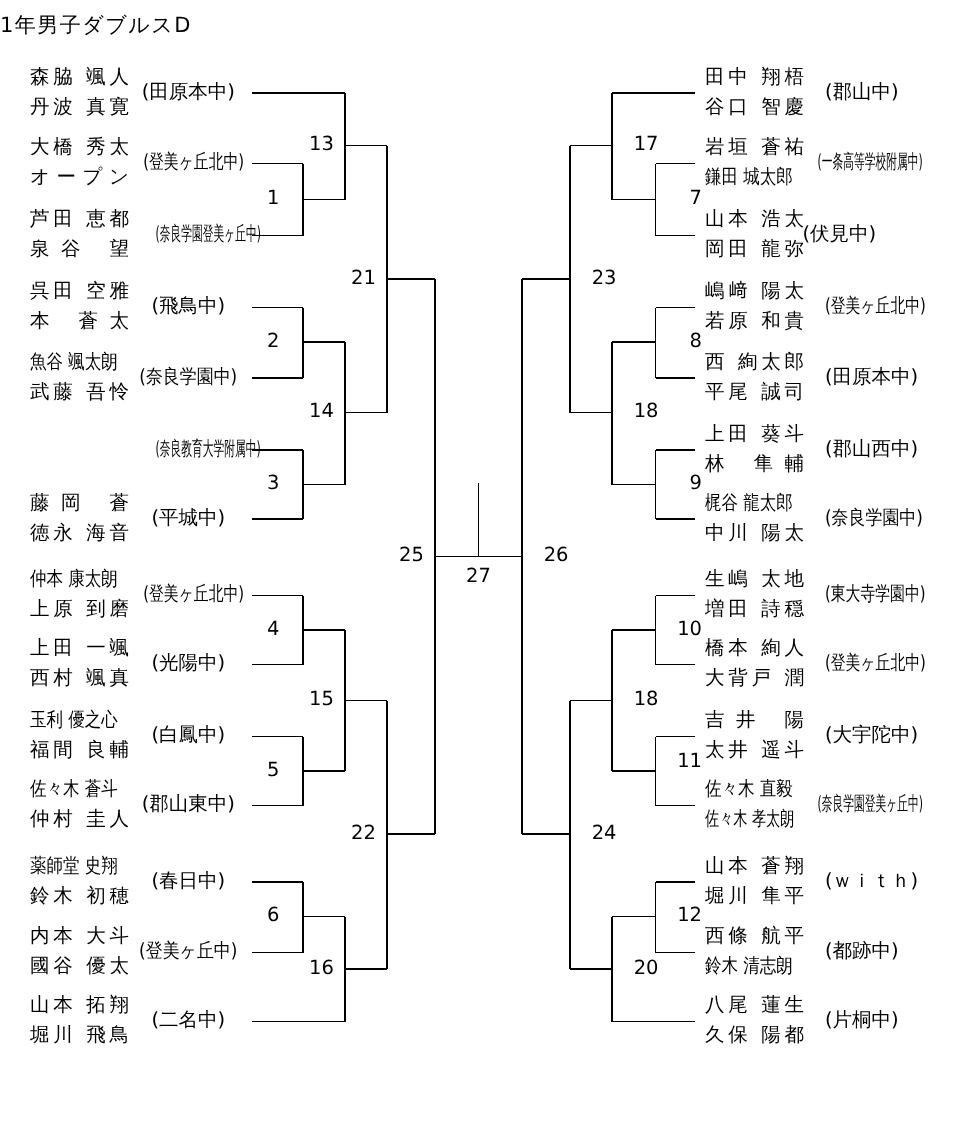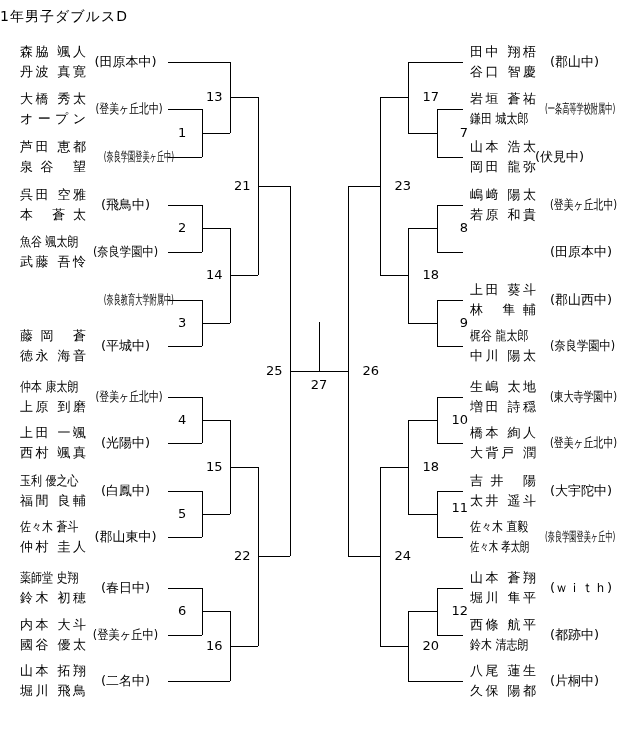--- a/index.html
+++ b/index.html
@@ -140,20 +140,24 @@
   <div class="names" style="left:470px;top:137px">
       <div class="nm">山本 浩太</div>
       <div class="nm">岡田 龍弥</div>
     </div>
   <div class="school r" style="left:535px;top:149px">(伏見中)</div>
   <div class="names" style="left:470px;top:185px">
       <div class="nm">嶋﨑 陽太</div>
       <div class="nm">若原 和貴</div>
     </div>
   <div class="school r" style="left: 550px; top: 197px; transform: scaleX(0.76);">(登美ヶ丘北中)</div>
+  <div class="names" style="left:470px;top:232px">
+      <div class="nm">西 絢太郎</div>
+      <div class="nm">平尾 誠司</div>
+    </div>
   <div class="school r" style="left:550px;top:244px">(田原本中)</div>
   <div class="names" style="left:470px;top:280px">
       <div class="nm">上田 葵斗</div>
       <div class="nm">林 隼輔</div>
     </div>
   <div class="school r" style="left:550px;top:292px">(郡山西中)</div>
   <div class="names" style="left:470px;top:326px">
       <div class="nm" style="transform: scaleX(0.846);">梶谷 龍太郎</div>
       <div class="nm">中川 陽太</div>
     </div>

